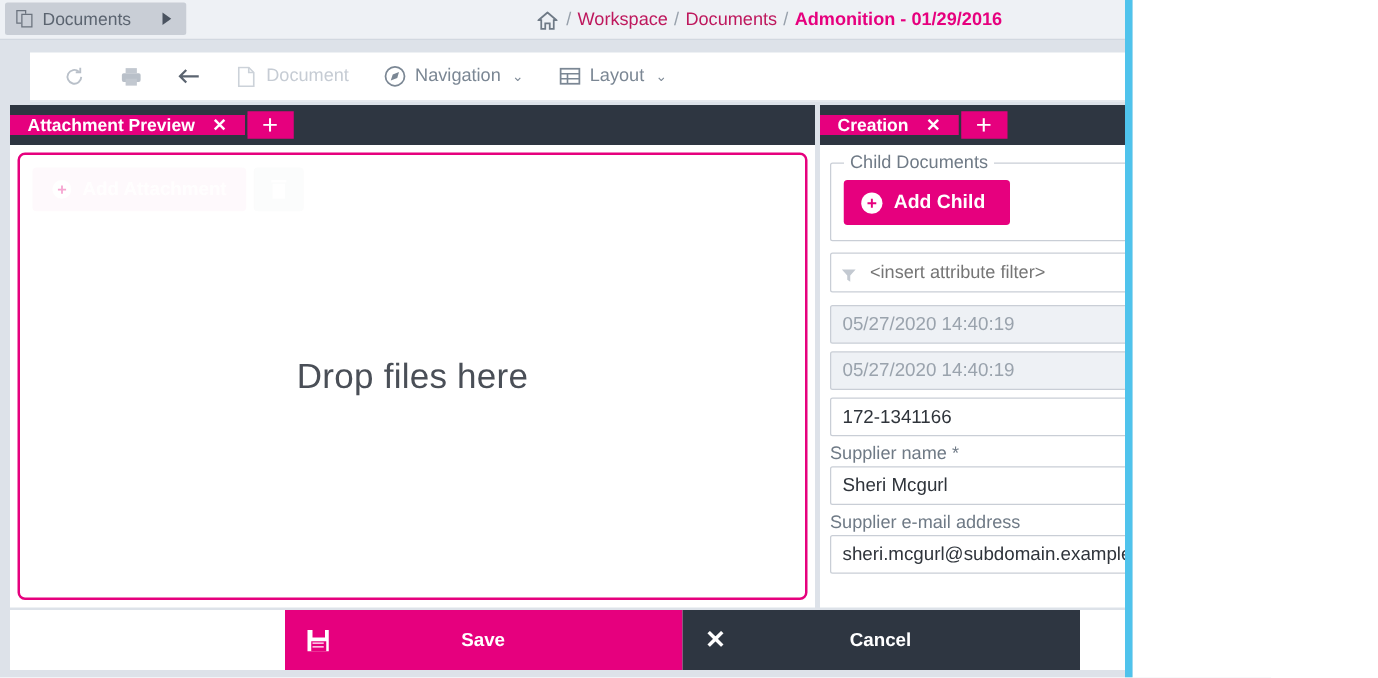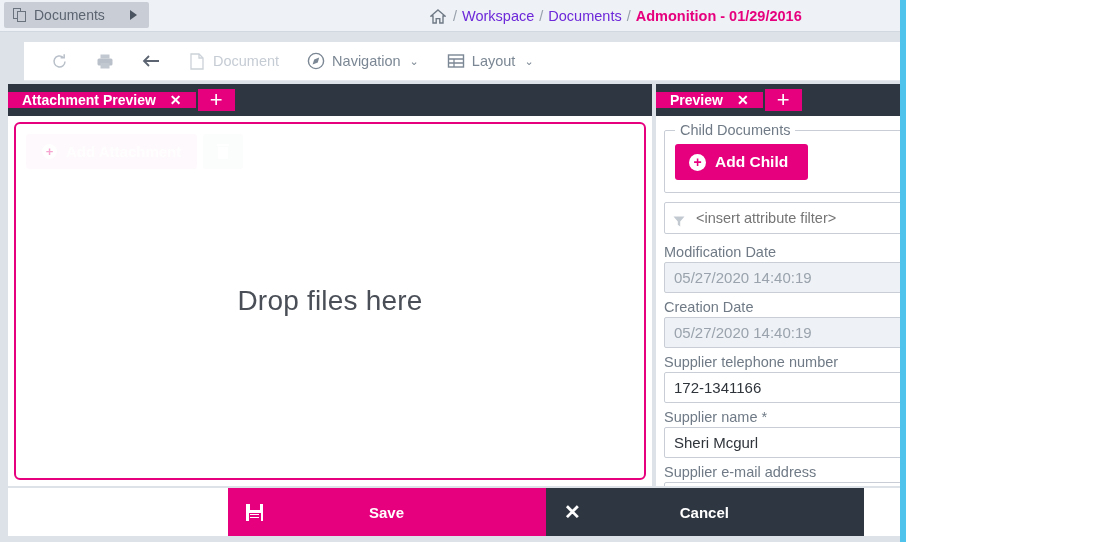--- a/index.html
+++ b/index.html
@@ -49,21 +49,21 @@
   }
 
   .breadcrumb {
     position: absolute; left: 430px; top: 0;
     height: 32px; display: flex; align-items: center; gap: 5px;
     font-size: 14.5px; color: #6f7a86;
   }
   .home-ico { display:inline-block; width: 16px; height: 15px; position: relative; margin-right: 2px; }
   .home-ico svg { display: block; }
   .bc-sep { color: #97a0ab; }
-  .bc-link { color: #6d28d9; }
+  .bc-link { color: #be185d; }
   .bc-current { color: #e6007e; font-weight: bold; }
 
   
   .toolbar {
     position: absolute; left: 24px; top: 42px;
     width: 1080px; height: 39px;
     background: #ffffff;
     display: flex; align-items: center;
     padding-left: 12px;
     gap: 0px;
@@ -343,21 +343,21 @@
   <div class="tabstrip left">
     <div class="ptab">
       <span>Attachment Preview</span>
       <span class="x">✕</span>
     </div>
     <div class="ptab-add">+</div>
   </div>
 
   <div class="tabstrip right">
     <div class="ptab">
-      <span>Preview</span>
+      <span>Creation</span>
       <span class="x">✕</span>
     </div>
     <div class="ptab-add">+</div>
   </div>
 
   <div class="left-panel">
     <div class="dropzone">
       <div class="attach-bar">
         <button class="btn-add-attach">
           <span class="plus-c">+</span>
@@ -404,29 +404,26 @@
         <button class="sortbtn num">
           <span class="arrow">↓</span>
           <span class="stack">
             <span>1</span>
             <span>9</span>
           </span>
         </button>
       </div>
 
       <div class="field">
-        <label>Modification Date</label>
         <input type="text" disabled="" value="05/27/2020 14:40:19" style="">
       </div>
       <div class="field">
-        <label>Creation Date</label>
         <input type="text" disabled="" value="05/27/2020 14:40:19" style="">
       </div>
       <div class="field">
-        <label>Supplier telephone number</label>
         <input type="text" value="172-1341166" style="">
       </div>
       <div class="field">
         <label>Supplier name *</label>
         <input type="text" value="Sheri Mcgurl" style="">
       </div>
       <div class="field">
         <label>Supplier e-mail address</label>
         <input type="text" value="sheri.mcgurl@subdomain.example.com" style="">
       </div>

